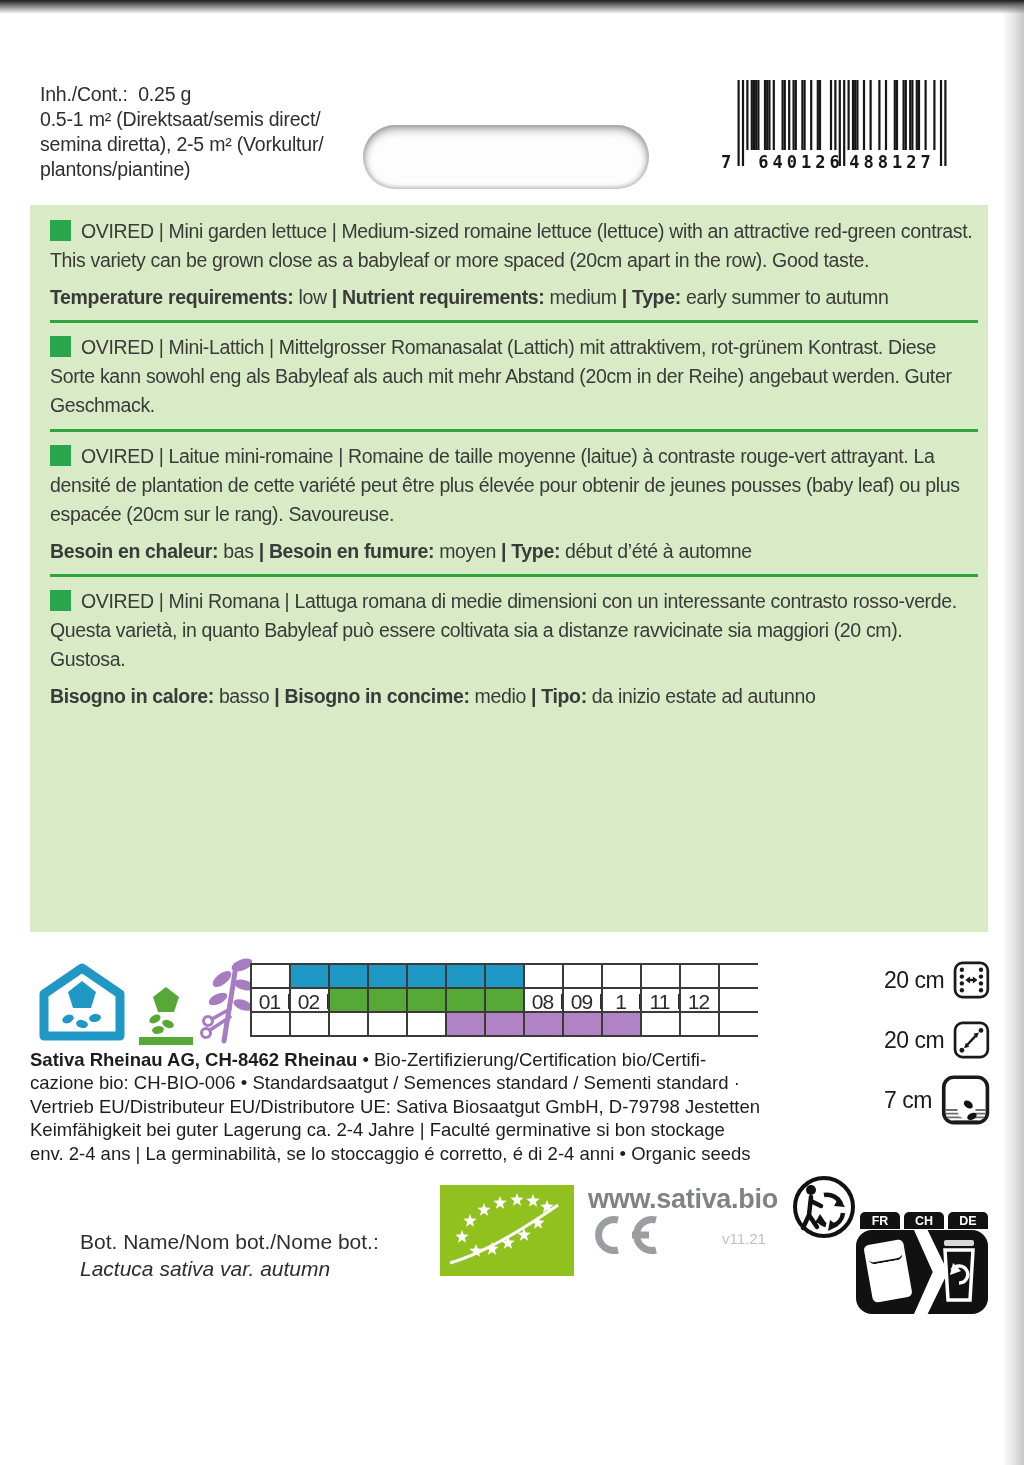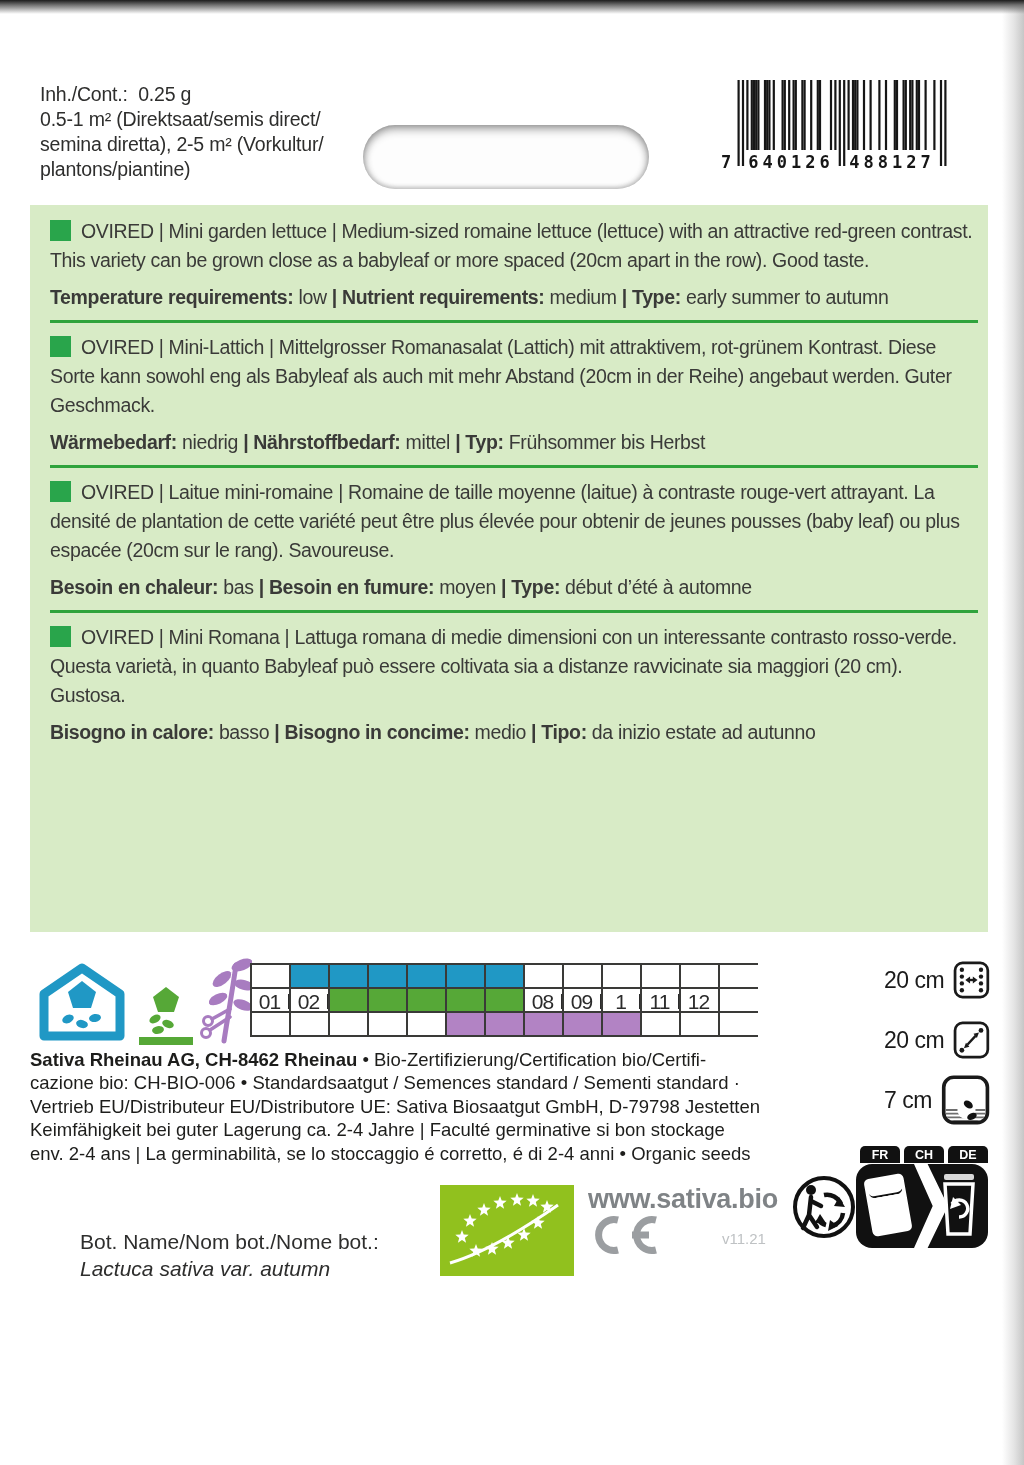--- a/index.html
+++ b/index.html
@@ -19,21 +19,21 @@
   .hang-hole { position:absolute; left:363px; top:125px; width:286px; height:64px; border-radius:32px;
     background:#fdfdfd;
     box-shadow: inset 0 5px 9px rgba(0,0,0,0.30), inset 0 -2px 4px rgba(0,0,0,0.10), inset 3px 0 6px rgba(0,0,0,0.12), inset -3px 0 6px rgba(0,0,0,0.12); }
 
   
   .barcode { position:absolute; left:736px; top:80px; width:212px; height:110px; }
   .barcode svg { display:block; fill:#161616; }
   .bc-digit { position:absolute; font-family:"DejaVu Sans Mono","Liberation Mono",monospace;
     font-size:17px; font-weight:bold; color:#161616; top:72px; letter-spacing:4px; text-align:center; }
   .bc-d1 { left:-20px; width:20px; letter-spacing:0; }
-  .bc-d2 { left:9px;  width:92px; }
+  .bc-d2 { left:9px;  width:112px; }
   .bc-d3 { left:110px; width:92px; }
 
   
   .panel { position:absolute; left:30px; top:205px; width:958px; height:727px;
     background:#d8ebc6; padding:12px 10px 0 20px; }
   .lang-block .desc { font-size:19.5px; line-height:29px; letter-spacing:-0.35px; color:#3a3a38; }
   .bullet { display:inline-block; width:21px; height:21px; background:#29a54b;
     margin-right:10px; vertical-align:-3px; }
   .lang-block .specs { font-size:19.5px; line-height:28px; margin-top:8px; letter-spacing:-0.35px;
     white-space:nowrap; color:#3a3a38; }
@@ -66,21 +66,21 @@
   .botname .latin { font-style:italic; }
 
   .eu-logo { position:absolute; left:440px; top:1185px; width:134px; height:91px; }
   .website { position:absolute; left:588px; top:1184px; font-size:27px; font-weight:bold;
     color:#7f8386; letter-spacing:-0.3px; }
   .ce-mark { position:absolute; left:588px; top:1213px; }
   .version { position:absolute; left:722px; top:1230px; font-size:15px; color:#bfc2c4; }
 
   .triman { position:absolute; left:790px; top:1173px; }
 
-  .disposal { position:absolute; left:856px; top:1146px; width:132px; height:104px; }
+  .disposal { position:absolute; left:856px; top:1212px; width:132px; height:104px; }
   .disposal-tabs { display:flex; gap:4px; padding-left:4px; }
   .disposal-tab { background:#111; color:#fff; font-size:12.5px; font-weight:bold;
     padding:2px 0 1px 0; width:40px; text-align:center; border-radius:5px 5px 0 0; }
   .disposal-body { position:relative; width:132px; height:84px; background:#111; border-radius:16px; margin-top:1px; overflow:hidden; }
   .chevron { position:absolute; left:58px; top:0; width:34px; height:84px; background:#fff;
     clip-path:polygon(0 0, 40% 0, 100% 50%, 40% 100%, 0 100%, 55% 50%); }
   .envelope { position:absolute; left:12px; top:12px; width:40px; height:58px; background:#fff;
     border-radius:5px; transform:rotate(-10deg); }
   .envelope::after { content:""; position:absolute; left:3px; top:8px; width:34px; height:10px;
     border-bottom:2px solid #111; border-radius:0 0 6px 6px; }
@@ -157,21 +157,20 @@
 
   <section class="panel">
     <div id="lang-container">
         <div class="lang-block">
           <p class="desc"><span class="bullet"></span>OVIRED | Mini garden lettuce | Medium-sized romaine lettuce (lettuce) with an attractive red-green contrast. This variety can be grown close as a babyleaf or more spaced (20cm apart in the row). Good taste.</p>
           <p class="specs"><b>Temperature requirements: </b>low<b class="sep"> | </b><b>Nutrient requirements: </b>medium<b class="sep"> | </b><b>Type: </b>early summer to autumn</p>
         </div>
         <div class="divider"></div>
         <div class="lang-block">
           <p class="desc"><span class="bullet"></span>OVIRED | Mini-Lattich | Mittelgrosser Romanasalat (Lattich) mit attraktivem, rot-grünem Kontrast. Diese Sorte kann sowohl eng als Babyleaf als auch mit mehr Abstand (20cm in der Reihe) angebaut werden. Guter Geschmack.</p>
-          <p class="specs"><b>Wärmebedarf: </b>niedrig<b class="sep"> | </b><b>Nährstoffbedarf: </b>mittel<b class="sep"> | </b><b>Typ: </b>Frühsommer bis Herbst</p>
         </div>
         <div class="divider"></div>
         <div class="lang-block">
           <p class="desc"><span class="bullet"></span>OVIRED | Laitue mini-romaine | Romaine de taille moyenne (laitue) à contraste rouge-vert attrayant. La densité de plantation de cette variété peut être plus élevée pour obtenir de jeunes pousses (baby leaf) ou plus espacée (20cm sur le rang). Savoureuse.</p>
           <p class="specs"><b>Besoin en chaleur: </b>bas<b class="sep"> | </b><b>Besoin en fumure: </b>moyen<b class="sep"> | </b><b>Type: </b>début d’été à automne</p>
         </div>
         <div class="divider"></div>
         <div class="lang-block">
           <p class="desc"><span class="bullet"></span>OVIRED | Mini Romana | Lattuga romana di medie dimensioni con un interessante contrasto rosso-verde. Questa varietà, in quanto Babyleaf può essere coltivata sia a distanze ravvicinate sia maggiori (20 cm). Gustosa.</p>
           <p class="specs"><b>Bisogno in calore: </b>basso<b class="sep"> | </b><b>Bisogno in concime: </b>medio<b class="sep"> | </b><b>Tipo: </b>da inizio estate ad autunno</p>

